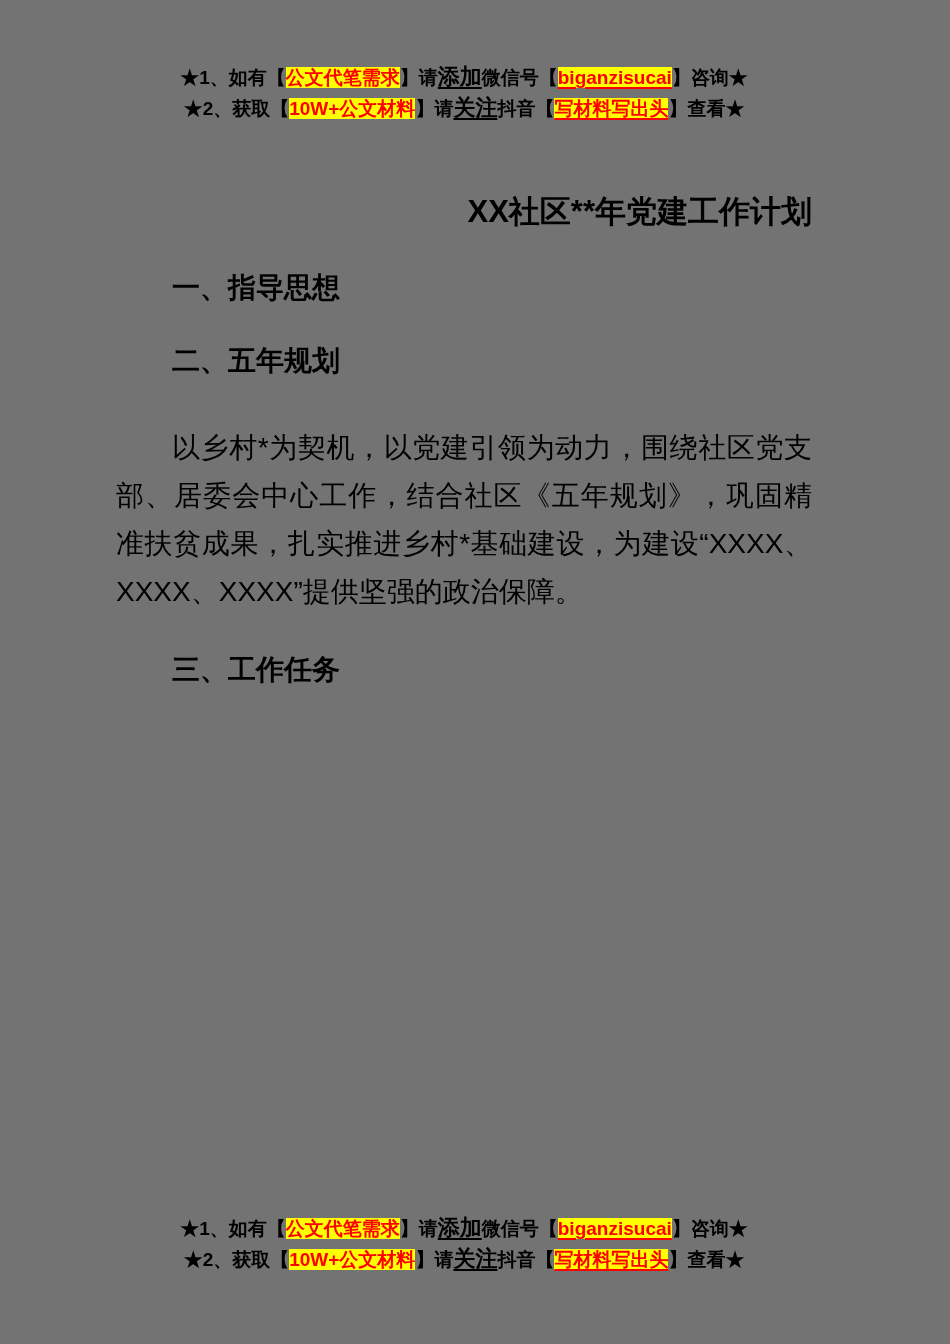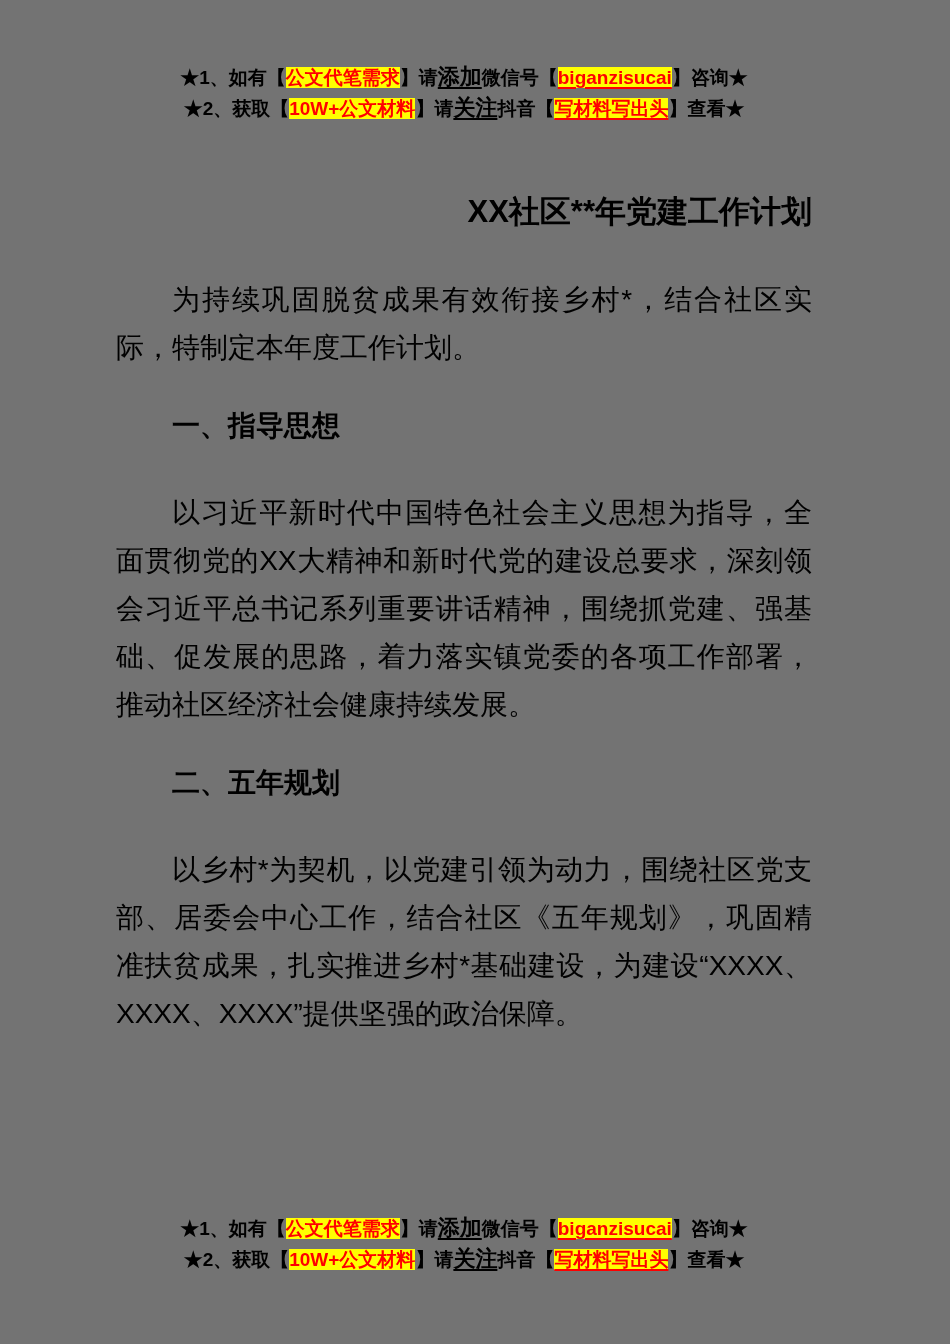--- a/index.html
+++ b/index.html
@@ -76,28 +76,27 @@
     <div class="banner-line">
       <span class="seg">★1、如有【</span><span class="seg hl">公文代笔需求</span><span class="seg">】请</span><span class="seg em">添加</span><span class="seg">微信号【</span><span class="seg hl u">biganzisucai</span><span class="seg">】咨询★</span>
     </div>
     <div class="banner-line">
       <span class="seg">★2、获取【</span><span class="seg hl">10W+公文材料</span><span class="seg">】请</span><span class="seg em">关注</span><span class="seg">抖音【</span><span class="seg hl u">写材料写出头</span><span class="seg">】查看★</span>
     </div>
   </div>
 
   <div class="doc-title">XX社区**年党建工作计划</div>
 
-  <div class="para intro">为持续巩固脱贫成果有效衔接乡村*，结合社区实际，特制定本年度工作计划。</div>
 
   <div class="heading">一、指导思想</div>
-  <div class="para section-body">以习近平新时代中国特色社会主义思想为指导，全面贯彻党的XX大精神和新时代党的建设总要求，深刻领会习近平总书记系列重要讲话精神，围绕抓党建、强基础、促发展的思路，着力落实镇党委的各项工作部署，推动社区经济社会健康持续发展。</div>
 
   <div class="heading">二、五年规划</div>
   <div class="para section-body">以乡村*为契机，以党建引领为动力，围绕社区党支部、居委会中心工作，结合社区《五年规划》，巩固精准扶贫成果，扎实推进乡村*基础建设，为建设“XXXX、XXXX、XXXX”提供坚强的政治保障。</div>
 
+  <div class="heading">三、工作任务</div>
 
   <div class="banner banner-bottom">
     <div class="banner-line">
       <span class="seg">★1、如有【</span><span class="seg hl">公文代笔需求</span><span class="seg">】请</span><span class="seg em">添加</span><span class="seg">微信号【</span><span class="seg hl u">biganzisucai</span><span class="seg">】咨询★</span>
     </div>
     <div class="banner-line">
       <span class="seg">★2、获取【</span><span class="seg hl">10W+公文材料</span><span class="seg">】请</span><span class="seg em">关注</span><span class="seg">抖音【</span><span class="seg hl u">写材料写出头</span><span class="seg">】查看★</span>
     </div>
   </div>
 

